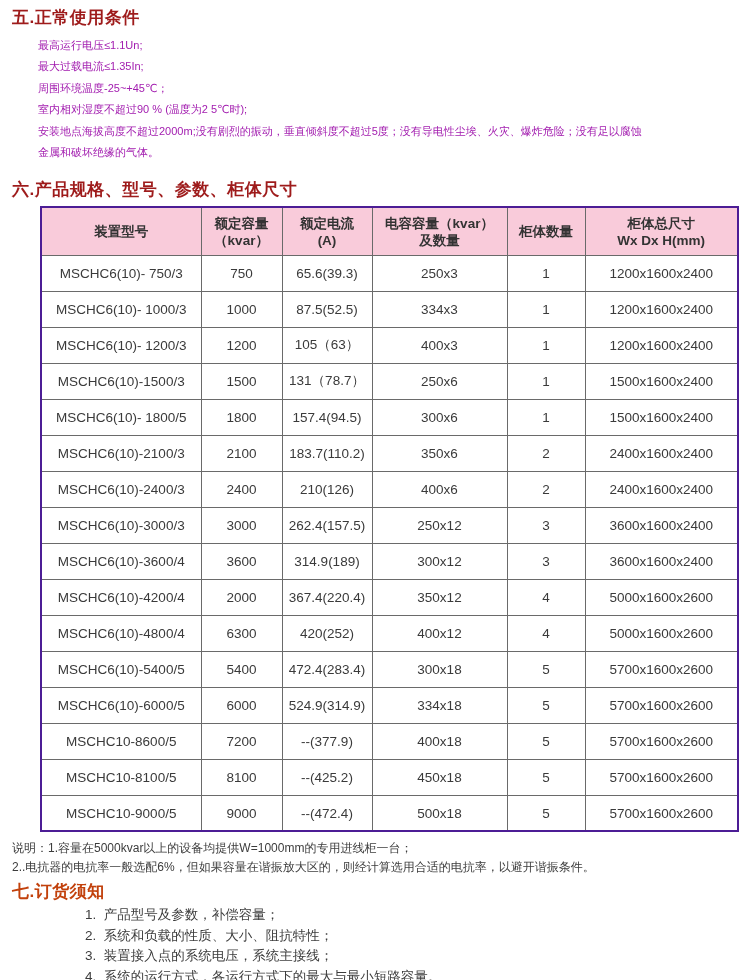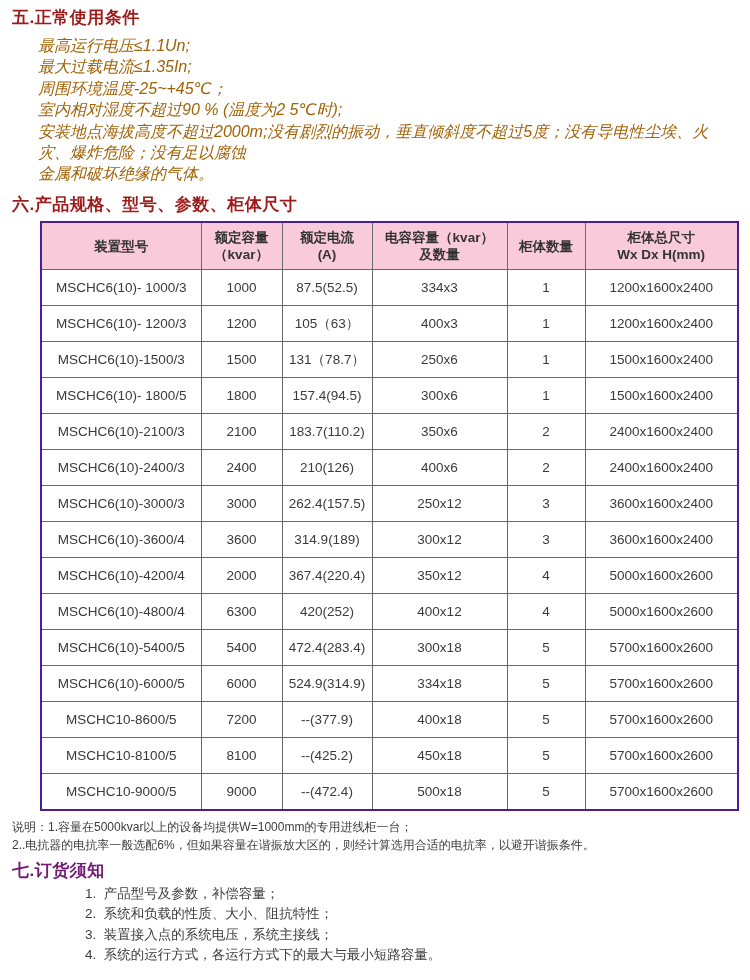--- a/index.html
+++ b/index.html
@@ -17,29 +17,28 @@
     position: relative;
   }
   .section-title {
     margin: 0;
     font-size: 17px;
     line-height: 20px;
     font-weight: bold;
     color: #9e1b1b;
     letter-spacing: 0.5px;
   }
-  .section-title.bright { color: #701a75; }
+  .section-title.bright { color: #c2410c; }
   .conditions {
     margin: 7px 0 0 26px;
-    font-size: 16px;
+    font-size: 11px;
     line-height: 21.4px;
-    color: #a16207;
-    font-style: italic;
-  }
-  .title-six { margin-top: 10px; }
+    color: #a21caf;
+  }
+  .title-six { margin-top: 17px; }
   table.spec-table {
     border-collapse: collapse;
     table-layout: fixed;
     width: 697px;
     margin: 6px 0 0 28px;
     border: 2px solid #4c1d95;
   }
   table.spec-table th, table.spec-table td {
     border: 1px solid #6a6a6a;
     text-align: center;
@@ -112,20 +111,28 @@
           <th>装置型号</th>
           <th>额定容量<br>（kvar）</th>
           <th>额定电流<br>(A)</th>
           <th>电容容量（kvar）<br>及数量</th>
           <th>柜体数量</th>
           <th>柜体总尺寸<br>Wx Dx H(mm)</th>
         </tr>
       </thead>
     <tbody id="spec-body">
         <tr>
+          <td>MSCHC6(10)- 750/3</td>
+          <td>750</td>
+          <td>65.6(39.3)</td>
+          <td>250x3</td>
+          <td>1</td>
+          <td>1200x1600x2400</td>
+        </tr>
+        <tr>
           <td>MSCHC6(10)- 1000/3</td>
           <td>1000</td>
           <td>87.5(52.5)</td>
           <td>334x3</td>
           <td>1</td>
           <td>1200x1600x2400</td>
         </tr>
         <tr>
           <td>MSCHC6(10)- 1200/3</td>
           <td>1200</td>

